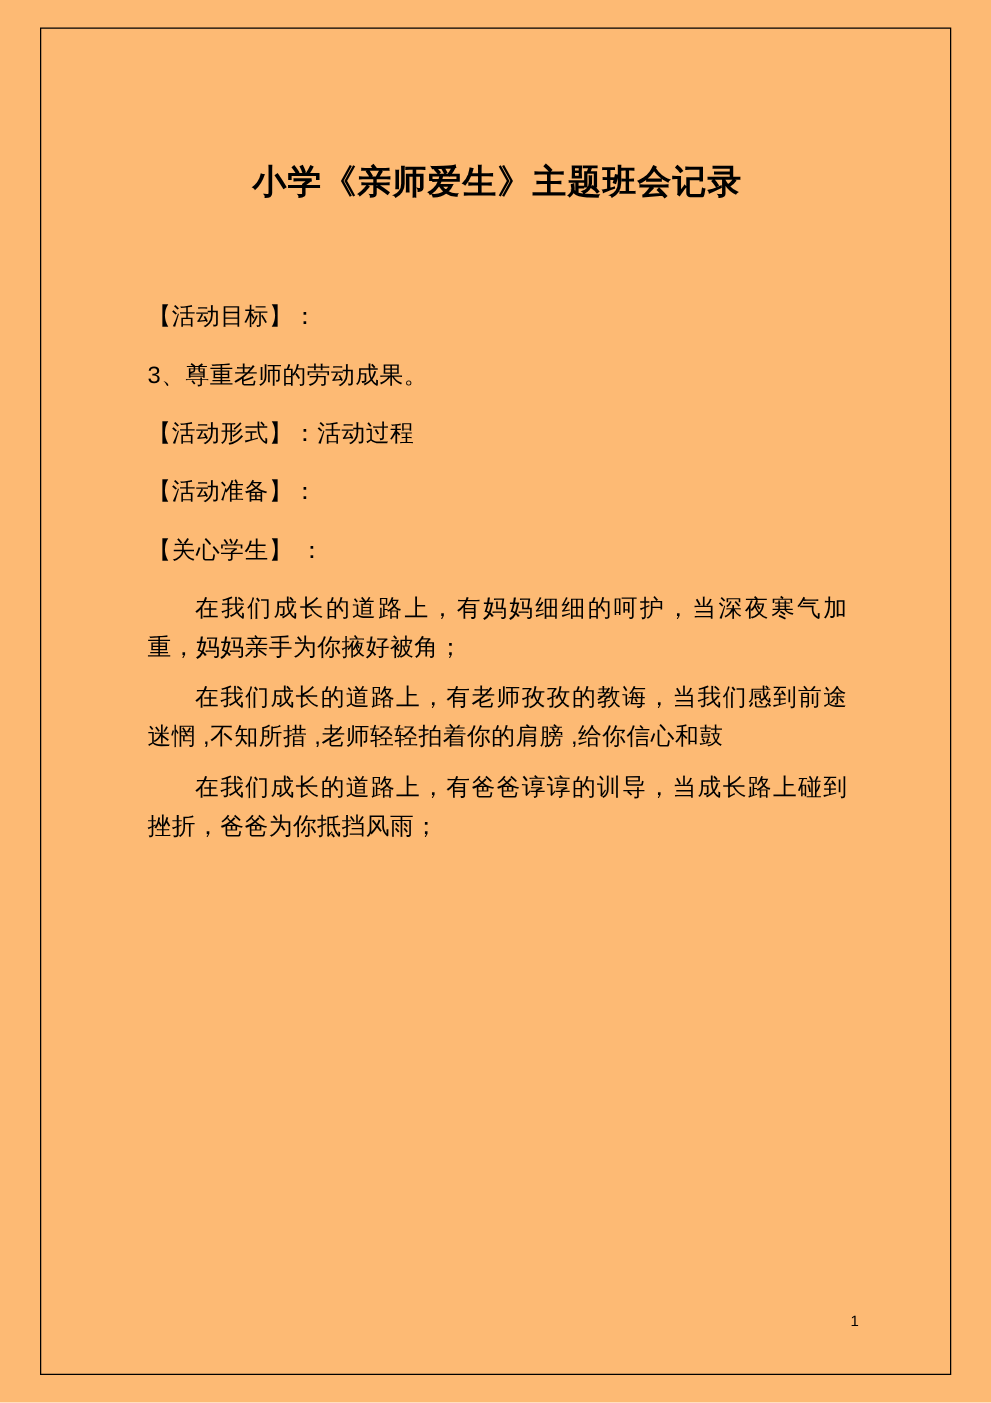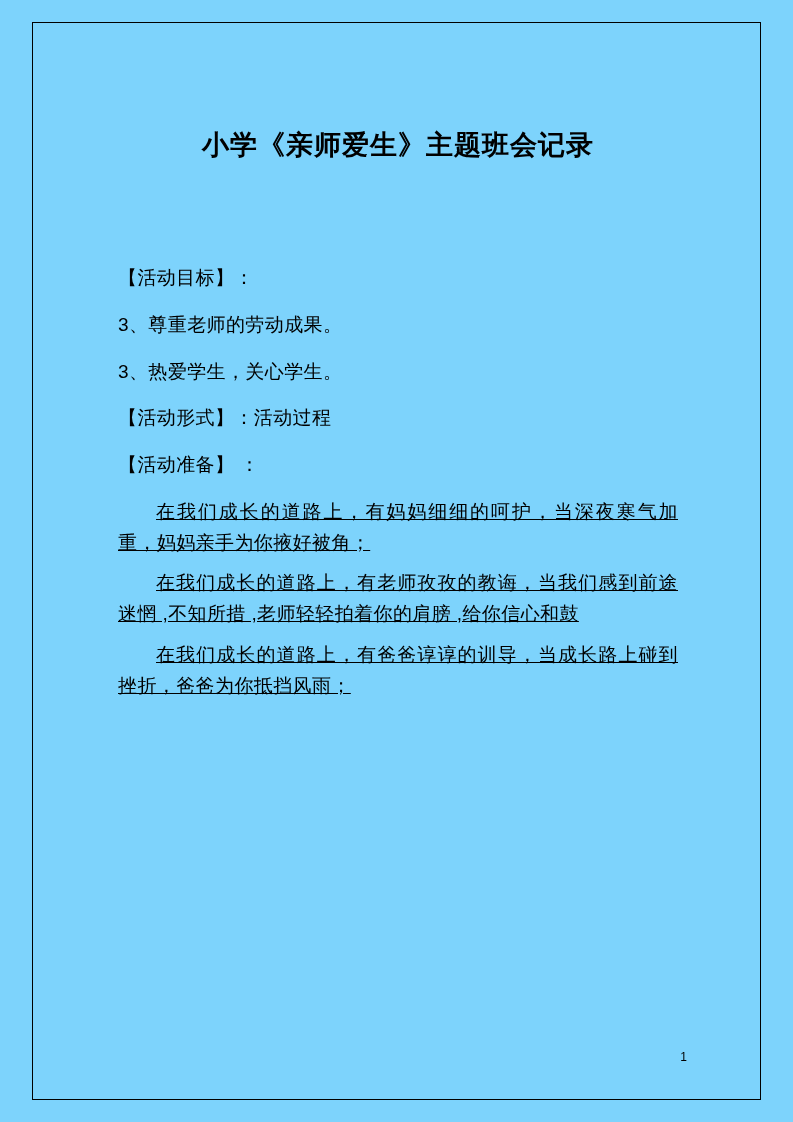--- a/index.html
+++ b/index.html
@@ -9,21 +9,21 @@
   }
   body {
     font-family: "Liberation Sans", "DejaVu Sans", sans-serif;
     color: #000000;
   }
   .page {
     position: relative;
     width: 793px;
     height: 1122px;
     box-sizing: border-box;
-    background: #7dd3fc;
+    background: #fdba74;
     overflow: hidden;
   }
   .page-border {
     position: absolute;
     left: 32px;
     top: 22px;
     width: 729px;
     height: 1078px;
     border: 1px solid #000000;
     box-sizing: border-box;
@@ -38,33 +38,32 @@
   .doc-title {
     font-size: 27px;
     font-weight: bold;
     text-align: center;
     letter-spacing: 1px;
     margin: 68px 0 0 0;
     line-height: 1.3;
     white-space: nowrap;
   }
   .body-block {
-    margin-top: 100px;
+    margin-top: 76px;
   }
   .para {
     font-size: 19px;
     line-height: 1.62;
     margin: 0 0 16px 0;
     text-align: justify;
     letter-spacing: 0.4px;
   }
   .para.indent {
     text-indent: 2em;
     margin-bottom: 10px;
-    text-decoration: underline;
   }
   .para.tight {
     margin-bottom: 16px;
   }
   .page-number {
     position: absolute;
     right: 106px;
     bottom: 58px;
     font-size: 12px;
     color: #000000;
@@ -77,23 +76,23 @@
 
   <div class="page-border"></div>
 
   <div class="content">
 
     <h1 class="doc-title">小学《亲师爱生》主题班会记录</h1>
 
     <div class="body-block">
       <p class="para tight">【活动目标】：</p>
       <p class="para tight">3、尊重老师的劳动成果。</p>
-      <p class="para tight">3、热爱学生，关心学生。</p>
       <p class="para tight">【活动形式】：活动过程</p>
-      <p class="para tight">【活动准备】 ：</p>
+      <p class="para tight">【活动准备】：</p>
+      <p class="para tight">【关心学生】 ：</p>
       <p class="para indent">在我们成长的道路上，有妈妈细细的呵护，当深夜寒气加重，妈妈亲手为你掖好被角；</p>
       <p class="para indent">在我们成长的道路上，有老师孜孜的教诲，当我们感到前途迷惘 ,不知所措 ,老师轻轻拍着你的肩膀 ,给你信心和鼓</p>
       <p class="para indent">在我们成长的道路上，有爸爸谆谆的训导，当成长路上碰到挫折，爸爸为你抵挡风雨；</p>
     </div>
 
   </div>
 
   <div class="page-number">1</div>
 
 </div>

